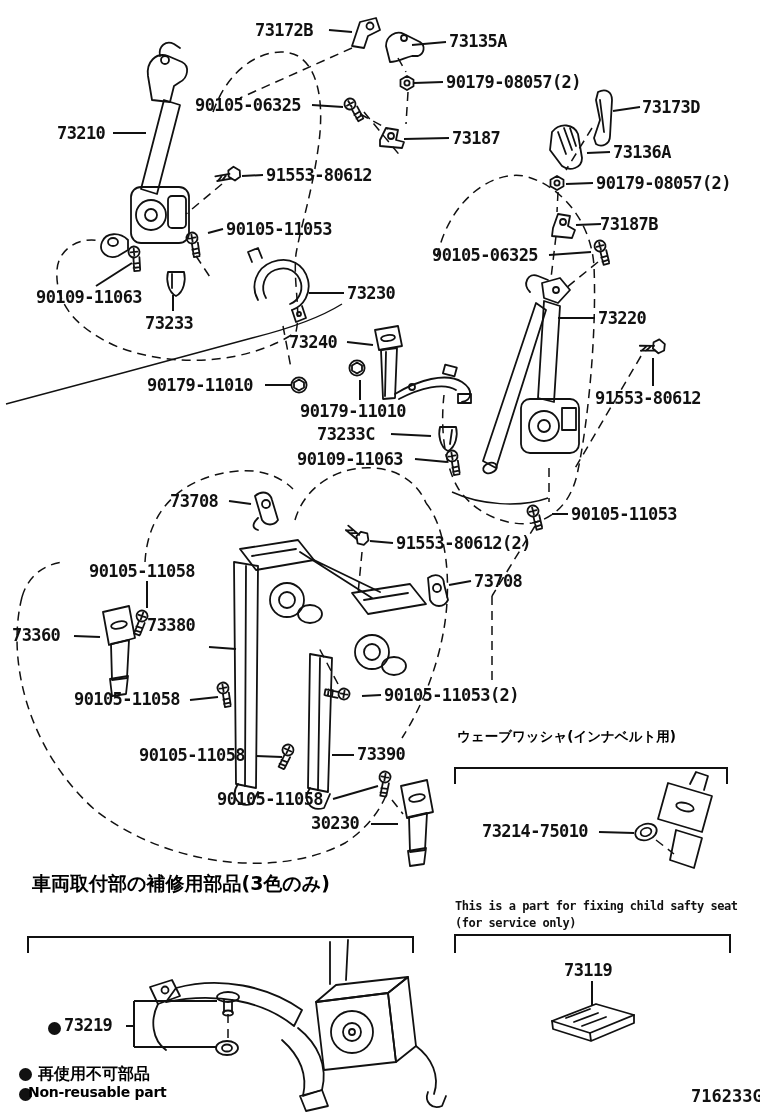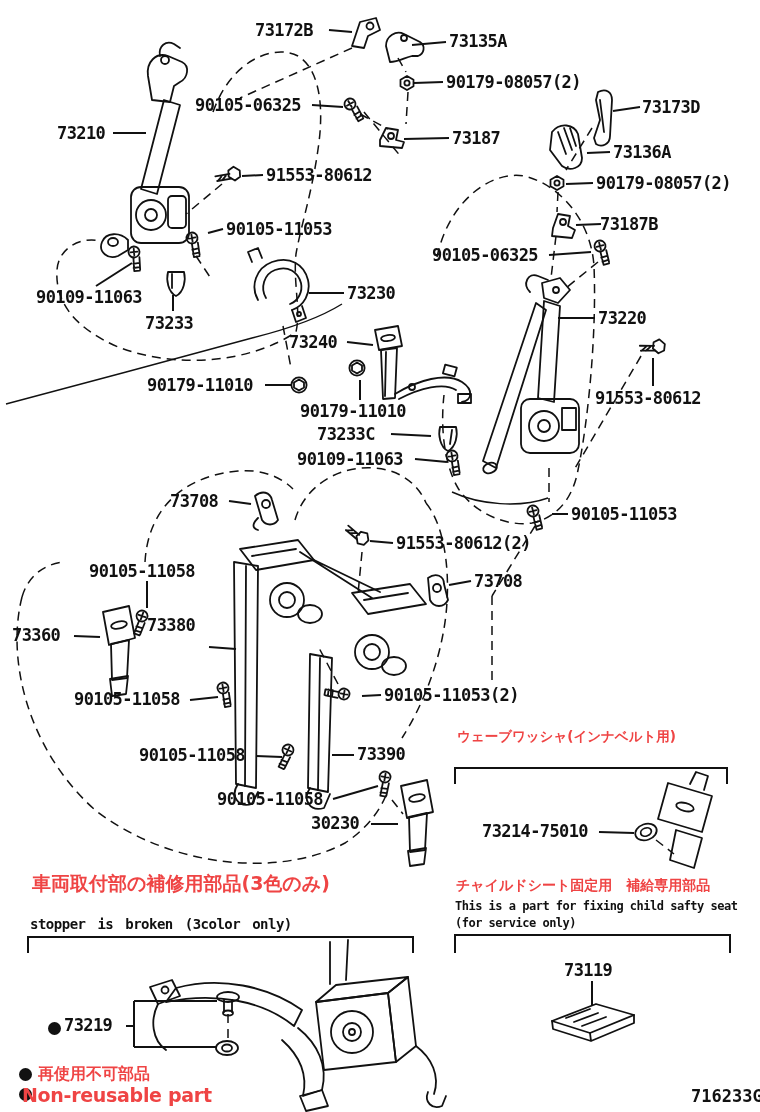--- a/index.html
+++ b/index.html
@@ -1,21 +1,21 @@
 <!DOCTYPE html>
 <html><head>
 <meta charset="utf-8">
 <style>
   html,body{margin:0;padding:0;background:#fff;}
   #page{position:relative;width:760px;height:1112px;background:#fff;overflow:hidden;
         font-family:"DejaVu Sans",sans-serif;color:#111;}
   #art{position:absolute;left:0;top:0;}
   .pl{position:absolute;font:bold 17px "DejaVu Sans Mono",monospace;letter-spacing:-0.6px;
       color:#111;white-space:nowrap;line-height:18px;}
-  .jp{position:absolute;font:bold 15px "DejaVu Sans",sans-serif;color:#ef4444;white-space:nowrap;}
+  .jp{position:absolute;font:bold 15px "DejaVu Sans",sans-serif;color:#000000;white-space:nowrap;}
   .en{position:absolute;font:bold 14px "DejaVu Sans Mono",monospace;letter-spacing:-0.5px;
       color:#111;white-space:nowrap;}
   .dot{position:absolute;width:13px;height:13px;border-radius:50%;background:#111;}
   .code{position:absolute;font:bold 17px "DejaVu Sans Mono",monospace;color:#111;white-space:nowrap;}
 </style>
 </head>
 <body>
 
 <div id="page">
 
@@ -347,28 +347,26 @@
 <div class="pl" style="left:139px;top:746px">90105-11058</div>
 <div class="pl" style="left:357px;top:745px">73390</div>
 <div class="pl" style="left:217px;top:790px">90105-11058</div>
 <div class="pl" style="left:311px;top:814px">30230</div>
 <div class="pl" style="left:482px;top:822px">73214-75010</div>
 <div class="pl" style="left:564px;top:961px">73119</div>
 <div class="dot" style="left:48px;top:1022px"></div>
 <div class="pl" style="left:64px;top:1016px">73219</div>
 
 <div class="jp" style="left:32px;top:871px;font-size:19px">車両取付部の補修用部品(3色のみ)</div>
-<div class="en" style="left:30px;top:916px;word-spacing:4px">stopper  is  broken  (3color  only)</div>
 
 <div class="jp" style="left:457px;top:728px;font-size:13.5px">ウェーブワッシャ(インナベルト用)</div>
 
-<div class="jp" style="left:456px;top:877px;font-size:14px">チャイルドシート固定用　補給専用部品</div>
 <div class="en" style="left:455px;top:899px;font-size:12px">This is a part for fixing child safty seat</div>
 <div class="en" style="left:455px;top:916px;font-size:12px">(for service only)</div>
 
 <div class="dot" style="left:19px;top:1068px"></div>
 <div class="jp" style="left:38px;top:1064px;font-size:16px">再使用不可部品</div>
 <div class="dot" style="left:19px;top:1088px"></div>
-<div class="jp" style="left:22px;top:1084px;font-size:19px;letter-spacing:-0.3px">Non-reusable part</div>
+<div class="jp" style="left:28px;top:1084px;font-size:14px;letter-spacing:-0.3px">Non-reusable part</div>
 
 <div class="code" style="left:691px;top:1086px">716233G</div>
 
 </div>
 
 </body></html>

